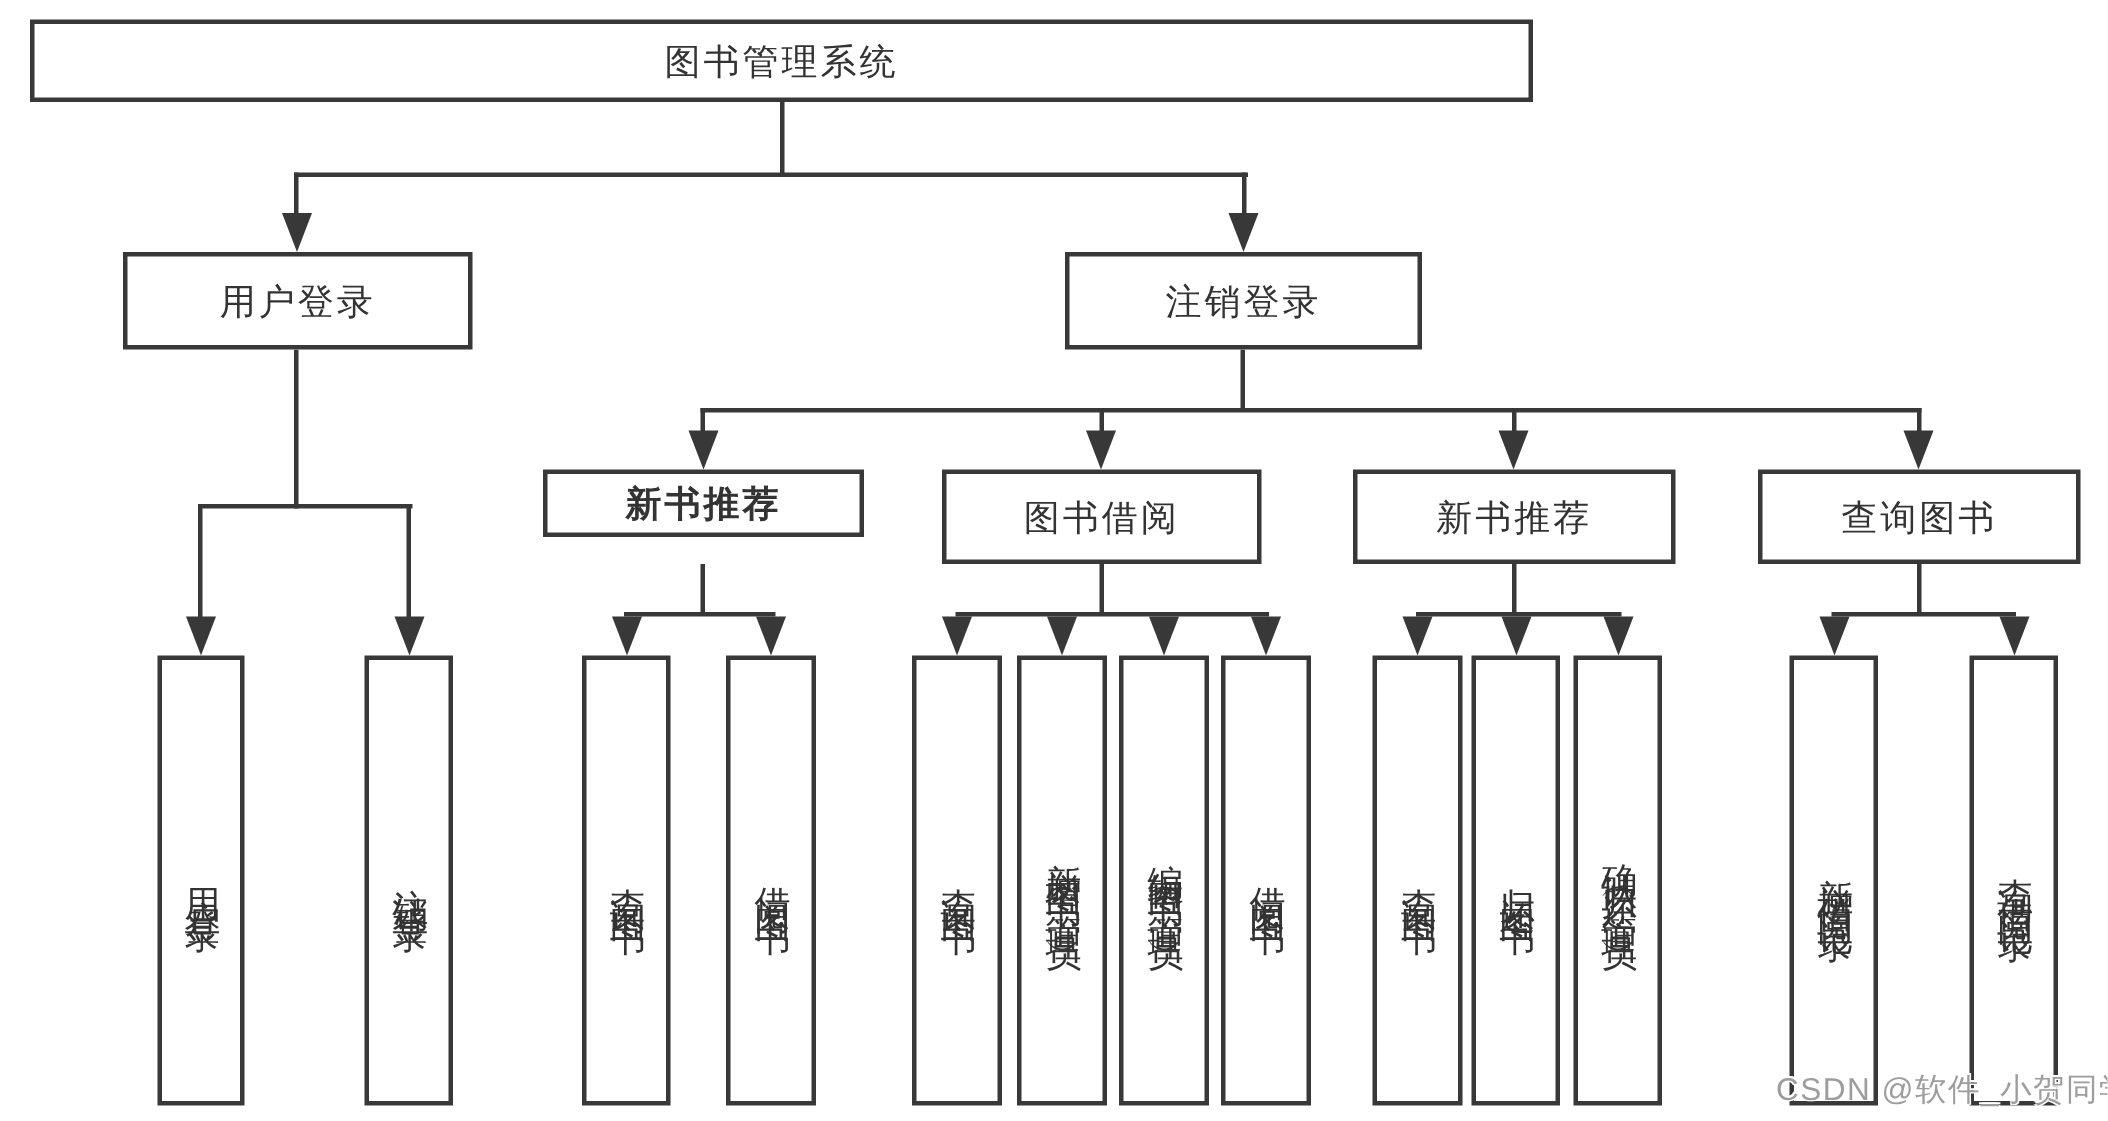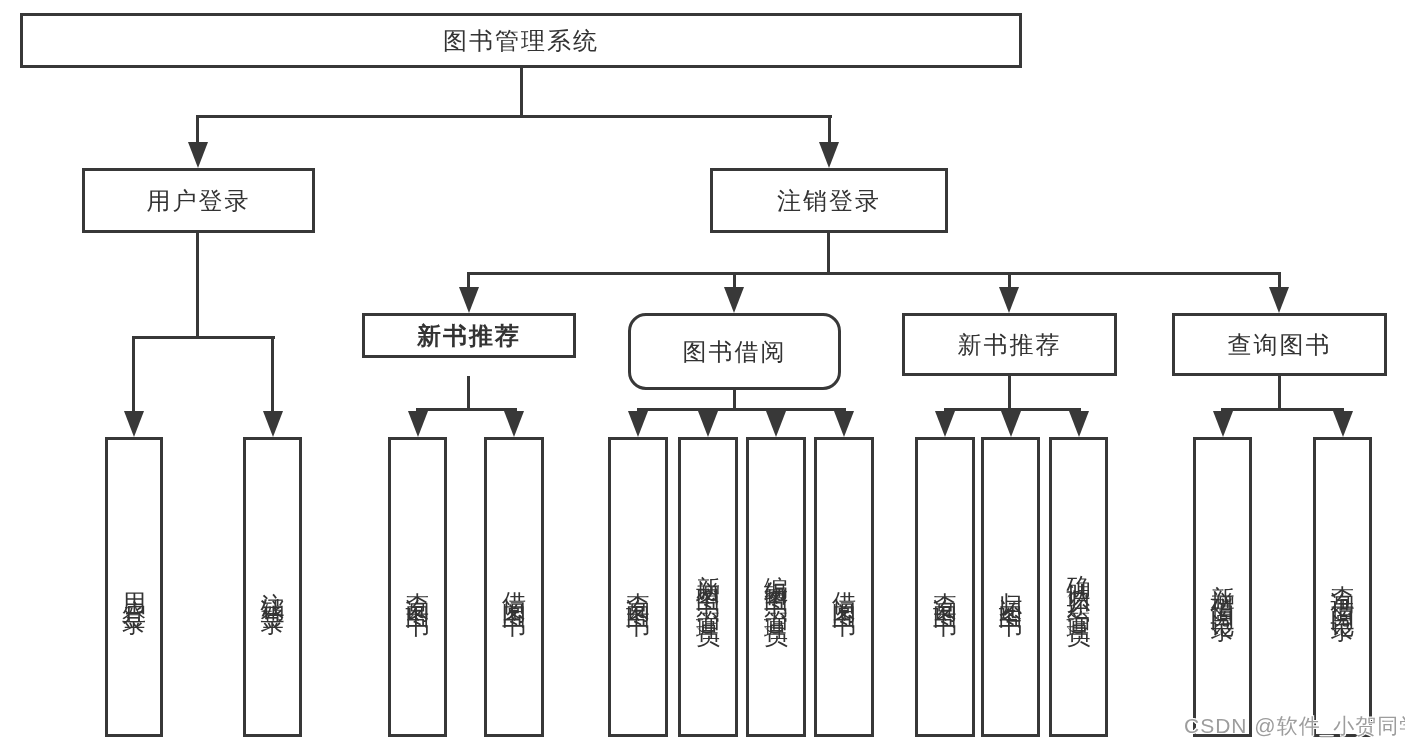--- a/index.html
+++ b/index.html
@@ -93,21 +93,21 @@
   <div class="vline" style="left:1008px;top:272px;width:3px;height:18px;"></div>
   <div class="vline" style="left:1278px;top:272px;width:3px;height:18px;"></div>
   <div class="arrow" style="left:459px;top:287px;"></div>
   <div class="arrow" style="left:724px;top:287px;"></div>
   <div class="arrow" style="left:999px;top:287px;"></div>
   <div class="arrow" style="left:1269px;top:287px;"></div>
 
   <div class="box" style="left:362px;top:313px;width:214px;height:45px;font-weight:bold;">
     <span>新书推荐</span>
   </div>
-  <div class="box" style="left:628px;top:313px;width:213px;height:77px;border-radius:18px;">
+  <div class="box" style="left:628px;top:313px;width:213px;height:63px;">
     <span>图书借阅</span>
   </div>
   <div class="box" style="left:902px;top:313px;width:215px;height:63px;">
     <span>新书推荐</span>
   </div>
   <div class="box" style="left:1172px;top:313px;width:215px;height:63px;">
     <span>查询图书</span>
   </div>
 
   <div class="vline" style="left:467px;top:376px;width:3px;height:34px;"></div>

